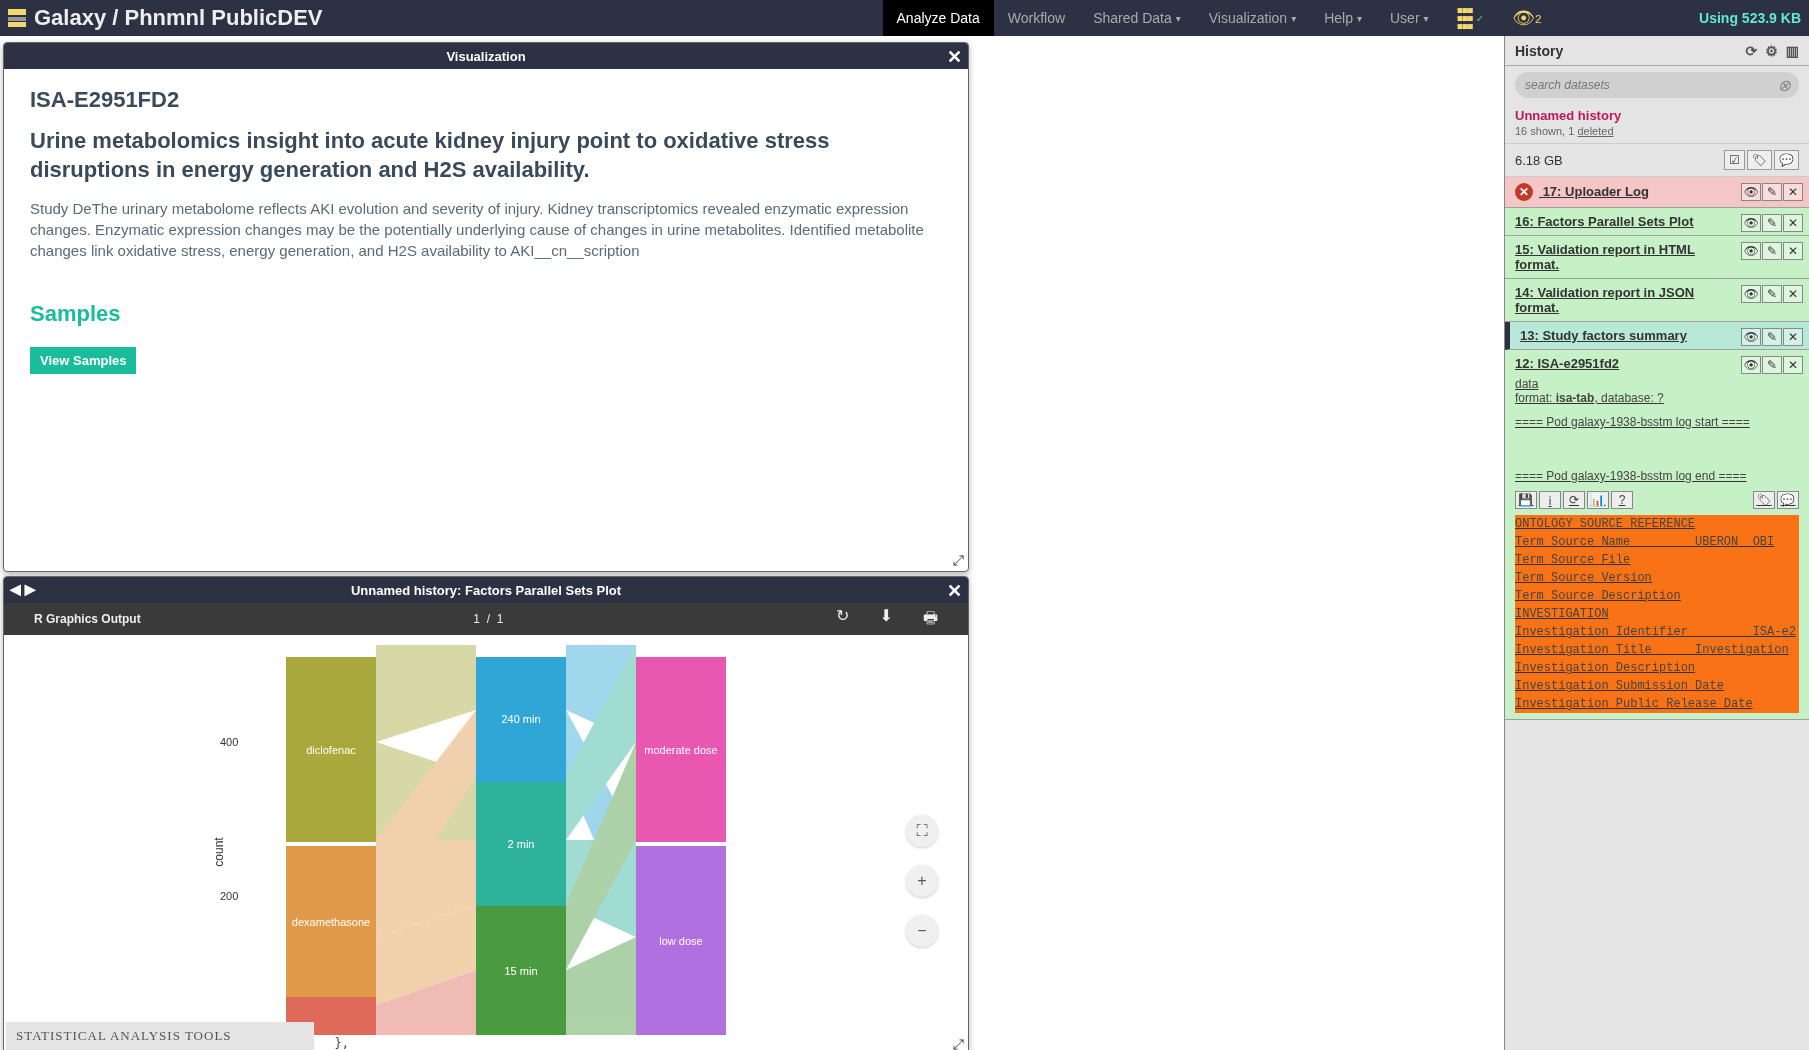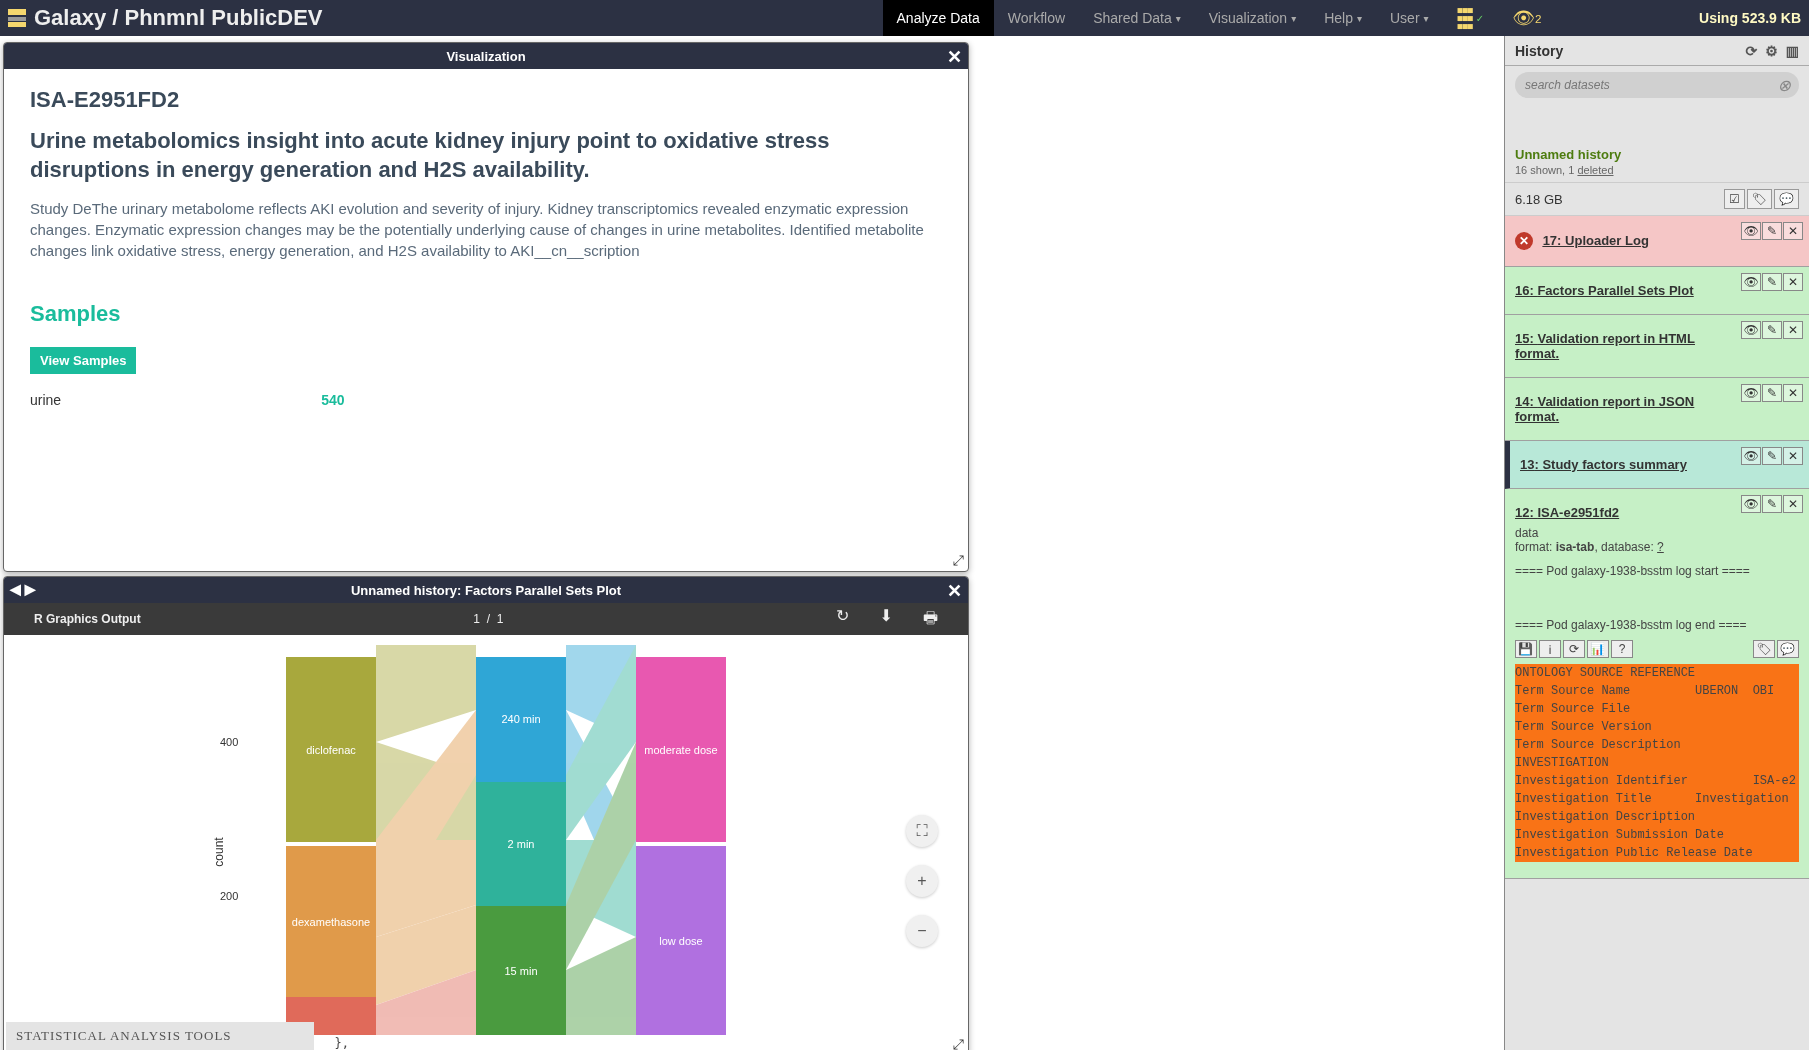--- a/index.html
+++ b/index.html
@@ -6,21 +6,21 @@
 body { font-family: "Lucida Grande", Verdana, Arial, sans-serif; font-size: 12px; background: #2c3143; color: #333; overflow: hidden; width: 1809px; height: 1050px; position: relative; }
 
 
 .navbar { height: 36px; background: #2c3143; display: flex; align-items: center; color: #ddd; padding: 0 8px; }
 .navbar .brand { font-size: 22px; font-weight: bold; color: #eee; display: flex; align-items: center; gap: 8px; margin-right: 560px; }
 .navbar .brand .logo { width: 18px; height: 18px; background: linear-gradient(#f5d76e 0 35%, #2c3143 35% 45%, #999 45% 65%, #2c3143 65% 75%, #f5d76e 75%); }
 .navbar .menu { display: flex; align-items: center; height: 100%; }
 .navbar .menu .item { padding: 0 14px; height: 100%; display: flex; align-items: center; color: #aaa; cursor: pointer; font-size: 14px; }
 .navbar .menu .item.active { background: #000; color: #fff; }
 .navbar .menu .caret { margin-left: 4px; font-size: 10px; }
-.navbar .right { margin-left: auto; display: flex; align-items: center; gap: 14px; color: #fef9c3; font-size: 14px; font-weight: bold; }
+.navbar .right { margin-left: auto; display: flex; align-items: center; gap: 14px; color: #5eead4; font-size: 14px; font-weight: bold; }
 .navbar .grid-icon { color: #f5d76e; font-size: 20px; letter-spacing: -2px; line-height: 8px; }
 .navbar .eye-icon { color: #f5d76e; font-size: 18px; }
 
 
 .stage { position: absolute; top: 36px; left: 0; right: 0; bottom: 0; display: flex; }
 .center { flex: 1; position: relative; background: #fff; }
 .left-tool-strip { position: absolute; left: 6px; bottom: 0; width: 308px; background: #e4e4e4; color: #555; padding: 6px 10px; font-family: Georgia, serif; font-size: 13px; letter-spacing: 1px; }
 .right-panel { width: 305px; background: #e4e4e4; border-left: 1px solid #888; display: flex; flex-direction: column; }
 
 
@@ -58,29 +58,29 @@
 .plotw .zoomctrl { position: absolute; right: 30px; top: 180px; display: flex; flex-direction: column; gap: 18px; }
 .plotw .zoomctrl div { width: 32px; height: 32px; border-radius: 16px; background: #f0f0f0; box-shadow: 0 1px 3px rgba(0,0,0,.2); display: flex; align-items: center; justify-content: center; font-size: 16px; color: #555; cursor: pointer; }
 
 
 .hist-head { height: 30px; display: flex; align-items: center; padding: 0 10px; font-size: 14px; font-weight: bold; color: #333; border-bottom: 1px solid #aaa; }
 .hist-head .icons { margin-left: auto; display: flex; gap: 8px; color: #555; font-size: 14px; }
 .hist-search { padding: 6px 10px; font-style: italic; }
 .hist-search .box { background: #d0d0d0; border-radius: 14px; height: 26px; display: flex; align-items: center; padding: 0 10px; color: #777; position: relative; }
 .hist-search .box .clear { position: absolute; right: 8px; font-size: 16px; color: #888; }
 .hist-meta { padding: 4px 10px 6px; font-size: 13px; }
-.hist-meta .name { font-weight: bold; color: #4d7c0f; margin-top: 39px; }
+.hist-meta .name { font-weight: bold; color: #be185d; }
 .hist-meta .shown { font-size: 11px; color: #666; margin-top: 2px; }
 .hist-meta .shown u { text-decoration: underline; }
 .hist-size { padding: 6px 10px; border-top: 1px solid #ccc; border-bottom: 1px solid #ccc; display: flex; align-items: center; font-size: 13px; }
 .hist-size .tags { margin-left: auto; display: flex; gap: 2px; }
 .hist-size .tagbox { border: 1px solid #999; padding: 2px 4px; font-size: 12px; background: #eee; color: #444; }
 
 .hist-items { flex: 1; overflow-y: auto; }
-.ds { border-bottom: 1px solid #a0a0a0; padding: 16px 10px; position: relative; font-size: 13px; }
+.ds { border-bottom: 1px solid #a0a0a0; padding: 6px 10px; position: relative; font-size: 13px; text-decoration: underline; }
 .ds .link { font-weight: bold; text-decoration: underline; color: #333; display: inline-block; max-width: 200px; }
 .ds .actions { position: absolute; right: 6px; top: 6px; display: flex; gap: 1px; }
 .ds .actions span { border: 1px solid #888; background: rgba(255,255,255,.4); width: 20px; height: 18px; display: flex; align-items: center; justify-content: center; font-size: 12px; cursor: pointer; }
 .ds.err { background: #f5c6c6; }
 .ds.err .erricon { display: inline-block; background: #c0392b; color: #fff; border-radius: 9px; width: 18px; height: 18px; text-align: center; line-height: 18px; font-weight: bold; margin-right: 6px; font-size: 12px; }
 .ds.ok { background: #c6f0c6; }
 .ds.sel { background: #b8e8d8; border-left: 5px solid #2c3143; padding-left: 10px; }
 .ds .detail { font-size: 12px; color: #444; margin-top: 6px; }
 .ds .peek { font-family: "Courier New", monospace; font-size: 12px; background: #f97316; margin-top: 6px; line-height: 1.5; white-space: pre; overflow-x: auto; }
 .ds .infobar { margin-top: 8px; display: flex; gap: 2px; }
@@ -133,24 +133,20 @@
       <div class="titlebar">
         <span>Visualization</span>
         <span class="close">✕</span>
       </div>
       <div class="body">
         <h1 class="isa">ISA-E2951FD2</h1>
         <h2 class="title">Urine metabolomics insight into acute kidney injury point to oxidative stress disruptions in energy generation and H2S availability.</h2>
         <p class="abs">Study DeThe urinary metabolome reflects AKI evolution and severity of injury. Kidney transcriptomics revealed enzymatic expression changes. Enzymatic expression changes may be the potentially underlying cause of changes in urine metabolites. Identified metabolite changes link oxidative stress, energy generation, and H2S availability to AKI__cn__scription</p>
         <h3 class="samples">Samples</h3>
         <button class="btn-view">View Samples</button>
-        <div class="char-row">
-          <span>urine</span>
-          <span class="val">540</span>
-        </div>
       </div>
       <span class="expander">⤢</span>
     </div>
 
     <div class="win plotw">
       <div class="titlebar">
         <span class="navbtns">
             <span>◀</span>
             <span>▶</span>
           </span>

